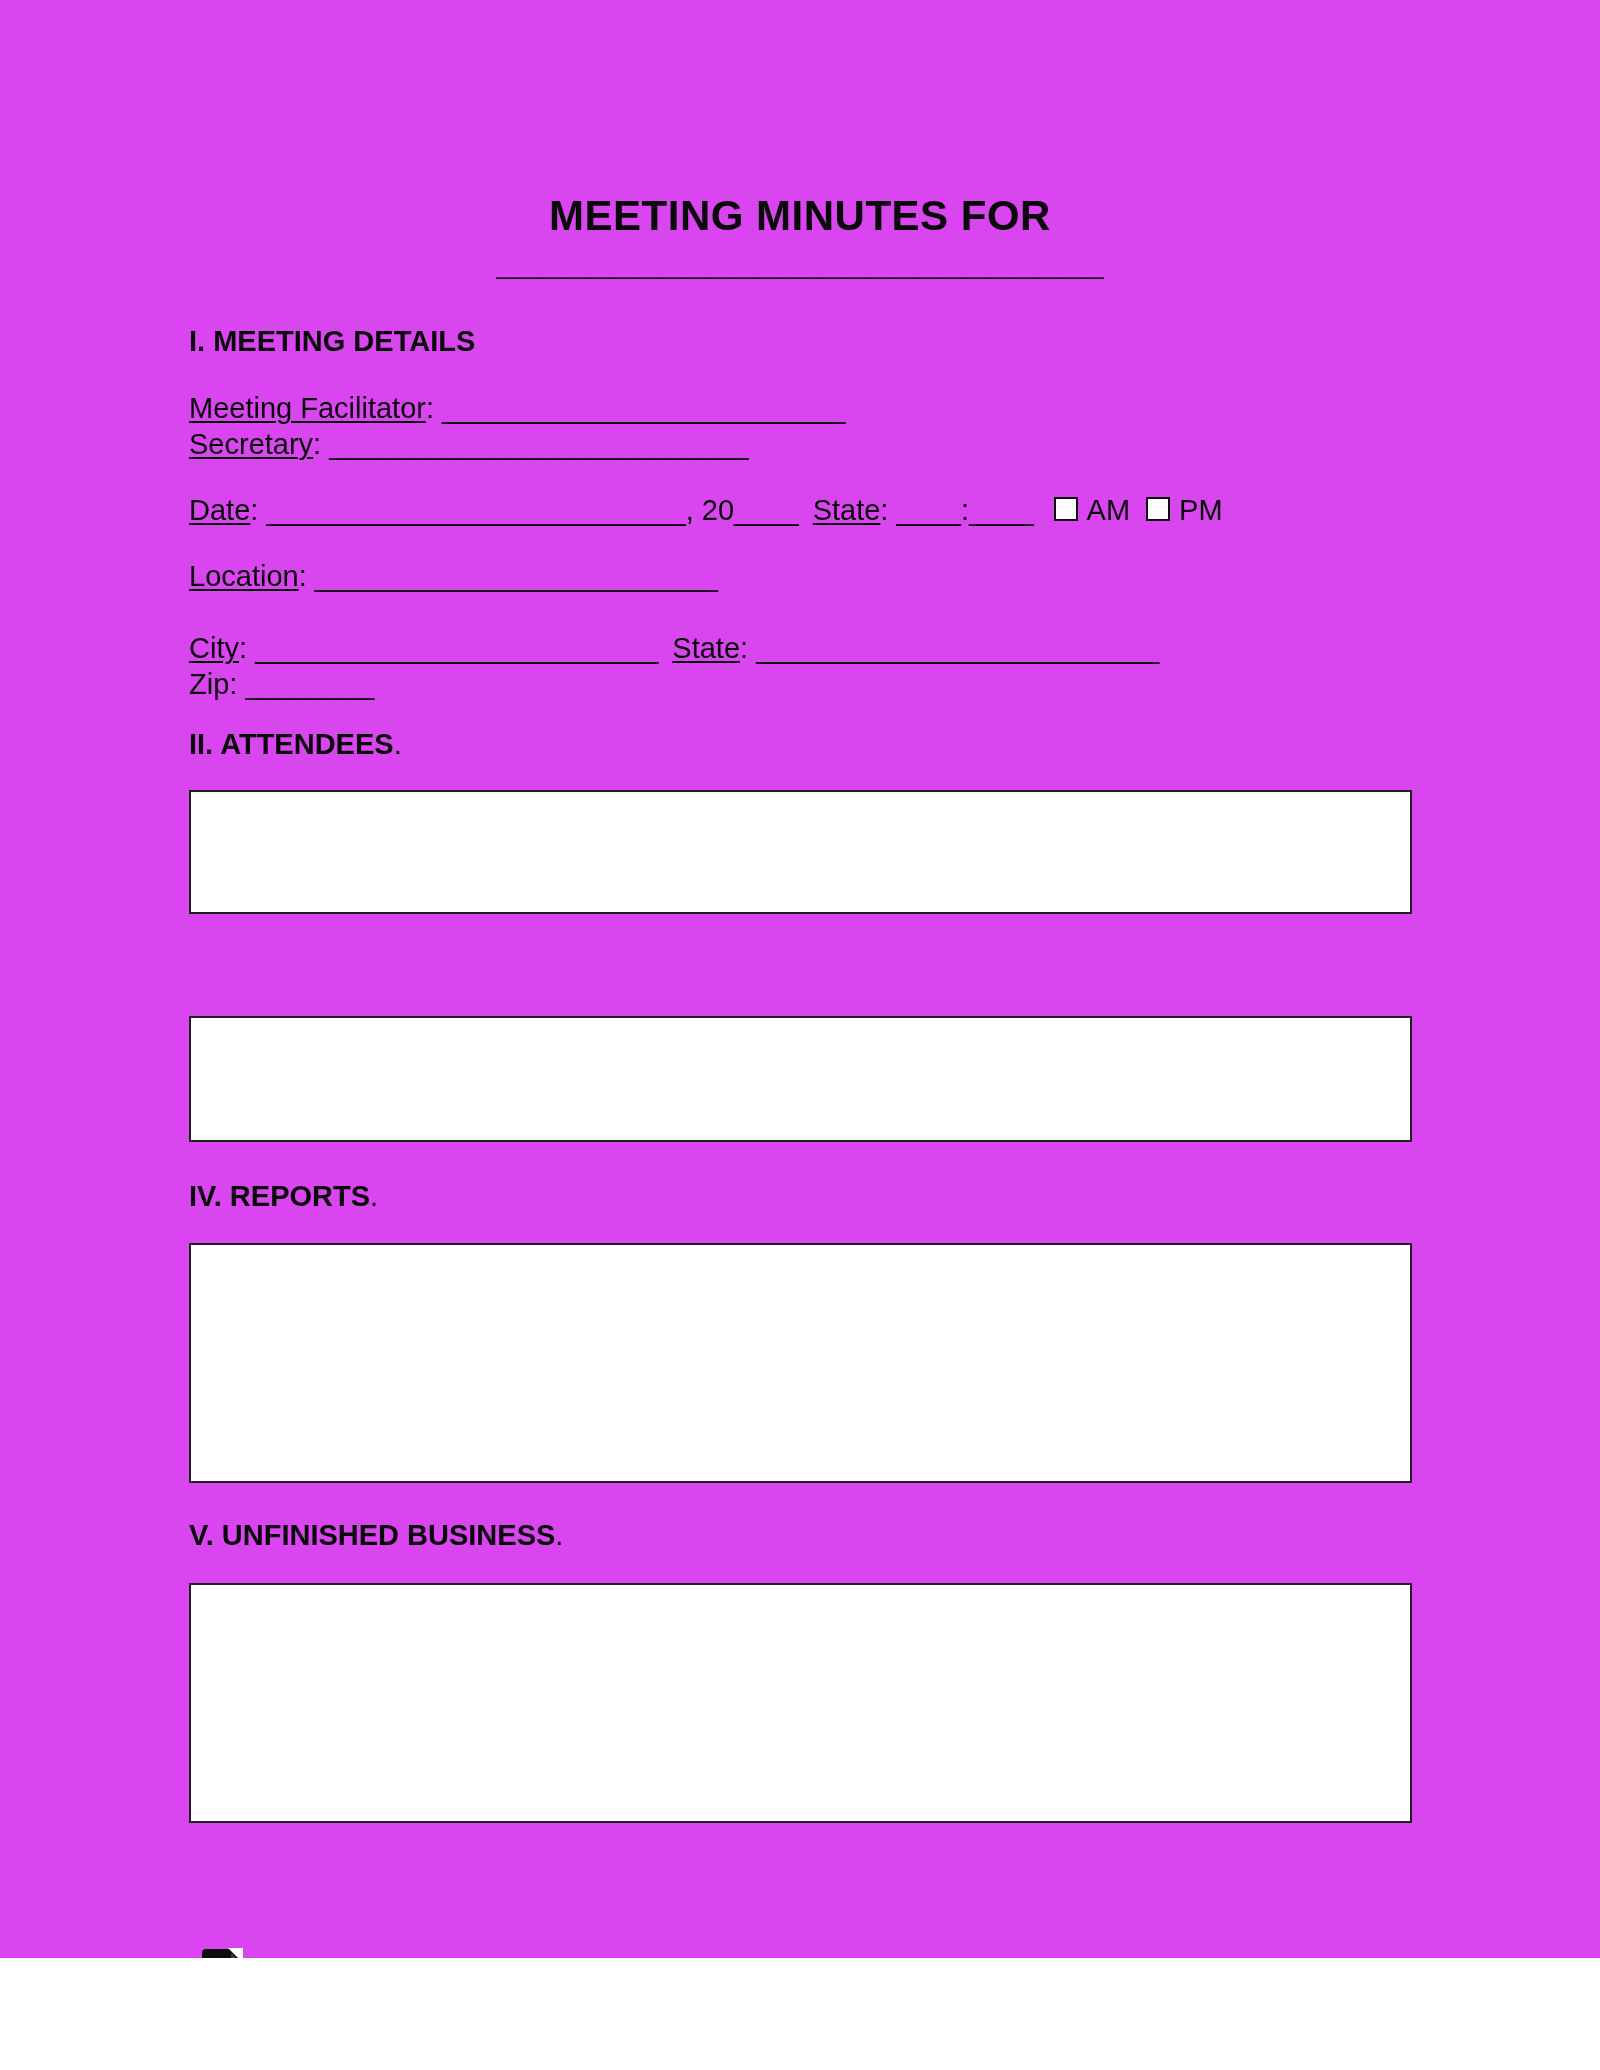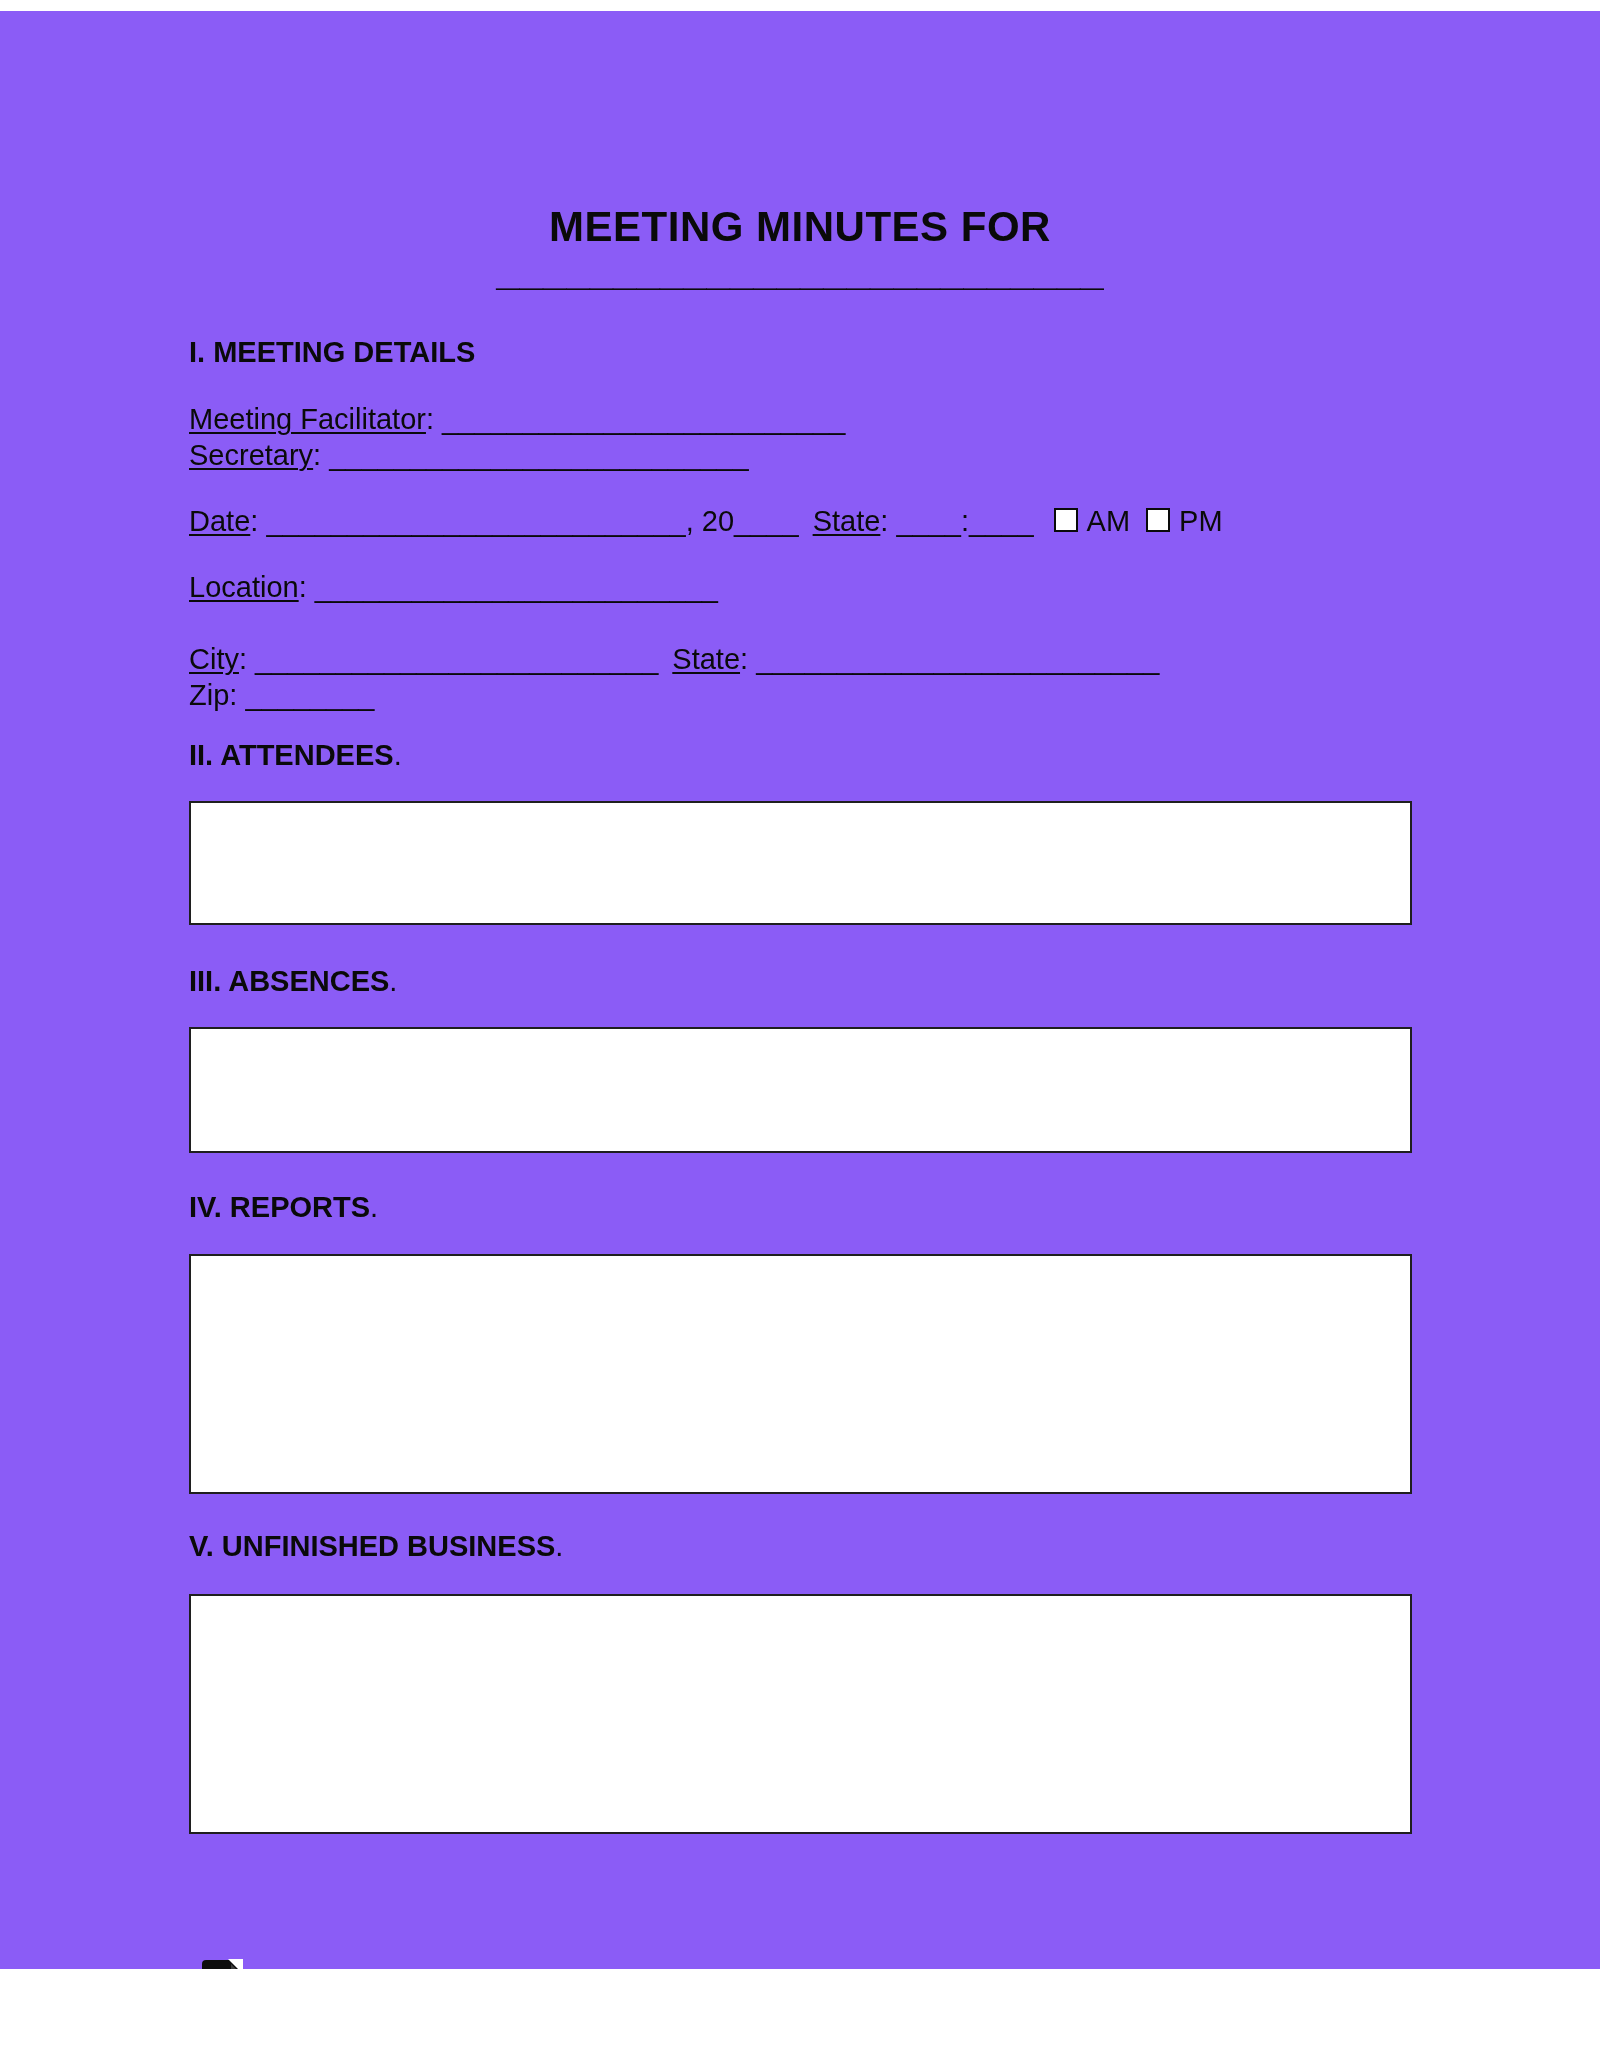--- a/index.html
+++ b/index.html
@@ -1,23 +1,22 @@
 <!DOCTYPE html>
 <html><head>
 <meta charset="utf-8">
 <style>
   html,body{margin:0;padding:0;background:#ffffff;}
   .page{
     position:relative;
     width:1600px;height:1958px;
-    background:#8b5cf6;
+    background:#d946ef;
     font-family:"Liberation Sans","DejaVu Sans",sans-serif;
     color:#0a0a0a;
     overflow:hidden;
-    margin-top:11px;
   }
   .abs{position:absolute;}
   .doc-title{
     left:0;top:192px;width:1600px;
     text-align:center;
     font-size:42px;font-weight:700;letter-spacing:.5px;
   }
   .title-blank{
     left:0;top:236px;width:1600px;
     text-align:center;
@@ -124,23 +123,20 @@
 
   <div class="abs row" style="top:666px">
     <span>Zip</span><span>: </span><span class="blank">________</span>
   </div>
 
   <div class="abs heading" style="top:726px">
     <span>II. ATTENDEES</span><span class="period">.</span>
   </div>
   <div class="abs fillbox box-attendees"></div>
 
-  <div class="abs heading" style="top:952px">
-    <span>III. ABSENCES</span><span class="period">.</span>
-  </div>
   <div class="abs fillbox box-absences"></div>
 
   <div class="abs heading" style="top:1178px">
     <span>IV. REPORTS</span><span class="period">.</span>
   </div>
   <div class="abs fillbox box-reports"></div>
 
   <div class="abs heading" style="top:1517px">
     <span>V. UNFINISHED BUSINESS</span><span class="period">.</span>
   </div>

